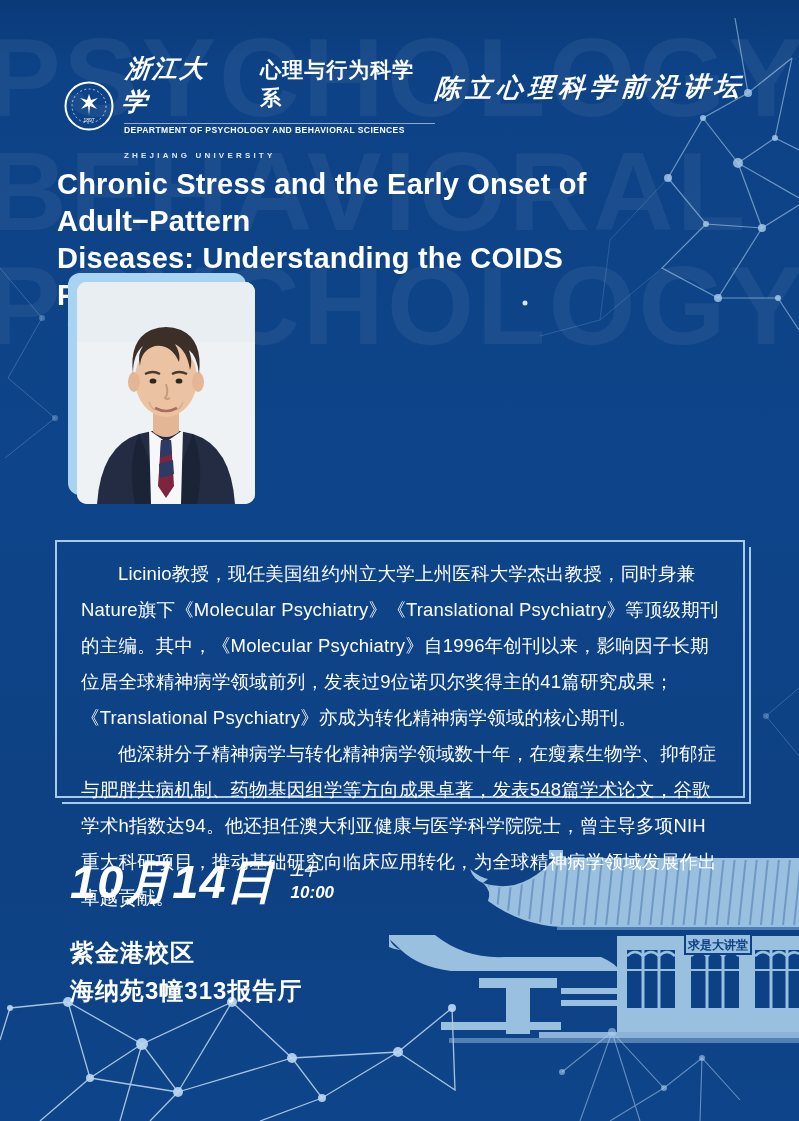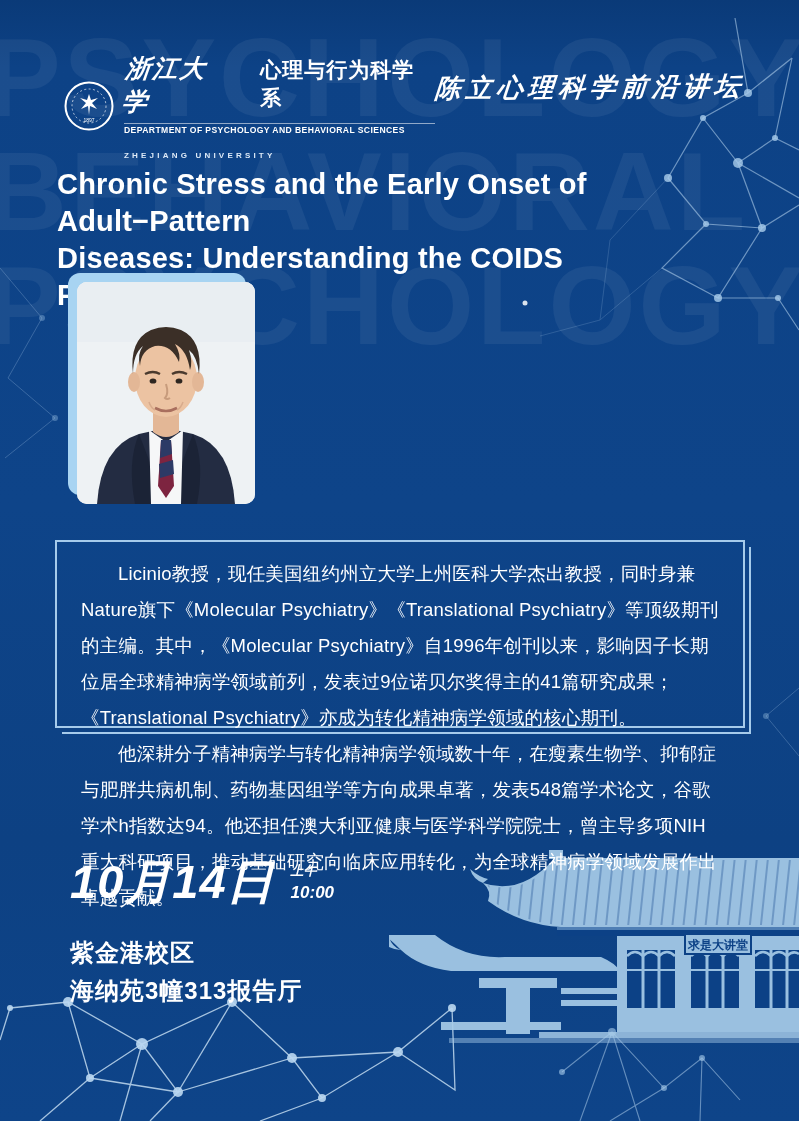--- a/index.html
+++ b/index.html
@@ -40,21 +40,21 @@
   .photo-wrap::before{ content:""; position:absolute; left:-9px; top:-9px; width:178px; height:222px;
     background:#a8d4f2; border-radius:12px; }
   .photo{ position:absolute; inset:0; border-radius:10px; overflow:hidden; background:#eef1f3; }
   .photo svg{ display:block; }
   .speaker-info{ margin-left:24px; padding-top:66px; }
   .speaker-name-row{ display:flex; align-items:baseline; gap:14px; }
   .speaker-name{ font-size:31px; font-weight:700; color:#7fe1f4; letter-spacing:0.5px; }
   .speaker-title{ font-size:28px; font-weight:700; color:#ffffff; }
   .speaker-creds{ margin-top:22px; font-size:19px; line-height:34px; color:#eef4fb; }
   
-  .bio-box{ position:absolute; top:540px; left:55px; width:690px; height:188px; z-index:5;
+  .bio-box{ position:absolute; top:540px; left:55px; width:690px; height:258px; z-index:5;
     border:2px solid #a6cbeb; padding:14px 24px 0 24px; }
   .bio-box::after{ content:""; position:absolute; top:5px; left:5px; right:-8px; bottom:-8px;
     border-right:2px solid #a6cbeb; border-bottom:2px solid #a6cbeb; pointer-events:none; }
   .bio-box p{ font-size:18.5px; line-height:36px; text-indent:2em; color:#ffffff; letter-spacing:0.2px; }
   
   .event{ position:absolute; top:856px; left:70px; z-index:5; }
   .date-row{ display:flex; align-items:flex-start; gap:16px;font-style:italic; }
   .event-date{ font-size:47px; font-weight:700; letter-spacing:1px; line-height:1.1; }
   .time-col{ padding-top:5px; }
   .event-period{ font-size:13px; font-weight:700; line-height:20px; }

